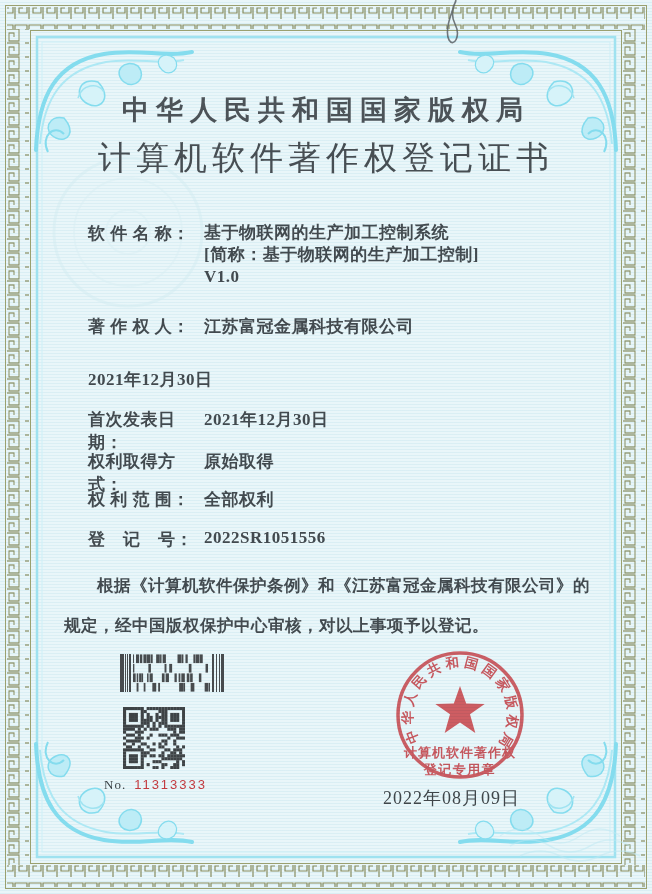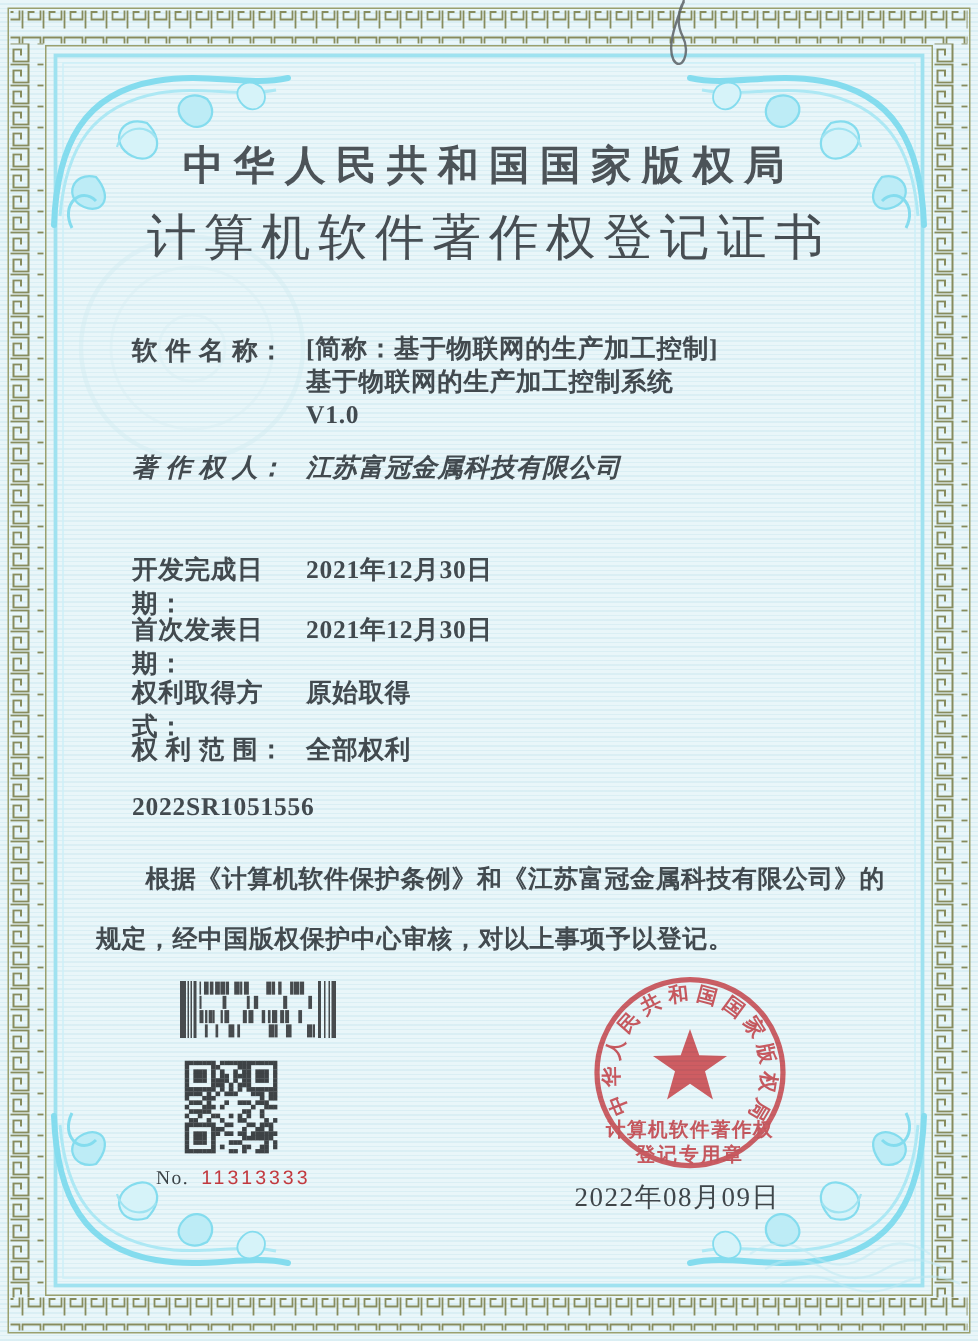--- a/index.html
+++ b/index.html
@@ -100,52 +100,52 @@
     </g>
   </svg>
 
   <div class="abs authority content">中华人民共和国国家版权局</div>
   <div class="abs cert-title content">计算机软件著作权登记证书</div>
 
 
   <div class="abs frow content" style="top:222px;">
     <span class="label">软 件 名 称：</span>
     <span class="value">
+      <div class="vline">基于物联网的生产加工控制系统</div>
       <div class="vline">[简称：基于物联网的生产加工控制]</div>
-      <div class="vline">基于物联网的生产加工控制系统</div>
       <div class="vline">V1.0</div>
     </span>
   </div>
 
-  <div class="abs frow content" style="top:300px;font-style:italic;">
+  <div class="abs frow content" style="top:315px;">
     <span class="label">著 作 权 人：</span>
     <span class="value">江苏富冠金属科技有限公司</span>
   </div>
 
   <div class="abs frow content" style="top:368px;">
-    <span class="label">开发完成日期：</span>
     <span class="value">2021年12月30日</span>
   </div>
 
   <div class="abs frow content" style="top:408px;">
     <span class="label">首次发表日期：</span>
     <span class="value">2021年12月30日</span>
   </div>
 
   <div class="abs frow content" style="top:450px;justify-content:flex-end;">
     <span class="label">权利取得方式：</span>
     <span class="value">原始取得</span>
   </div>
 
   <div class="abs frow content" style="top:488px;">
     <span class="label">权 利 范 围：</span>
     <span class="value">全部权利</span>
   </div>
 
   <div class="abs frow content" style="top:528px;">
+    <span class="label">登　记　号：</span>
     <span class="value">2022SR1051556</span>
   </div>
 
   <div class="abs statement content">根据《计算机软件保护条例》和《江苏富冠金属科技有限公司》的规定，经中国版权保护中心审核，对以上事项予以登记。</div>
 
   <svg class="abs barcode content" width="104" height="38" viewBox="0 0 104 38">
       <rect x="0" y="0" width="4" height="38" fill="#474b4e"></rect>
       <rect x="5" y="0" width="1" height="38" fill="#474b4e"></rect>
       <rect x="7" y="0" width="1" height="38" fill="#474b4e"></rect>
       <rect x="9" y="0" width="2" height="38" fill="#474b4e"></rect>

